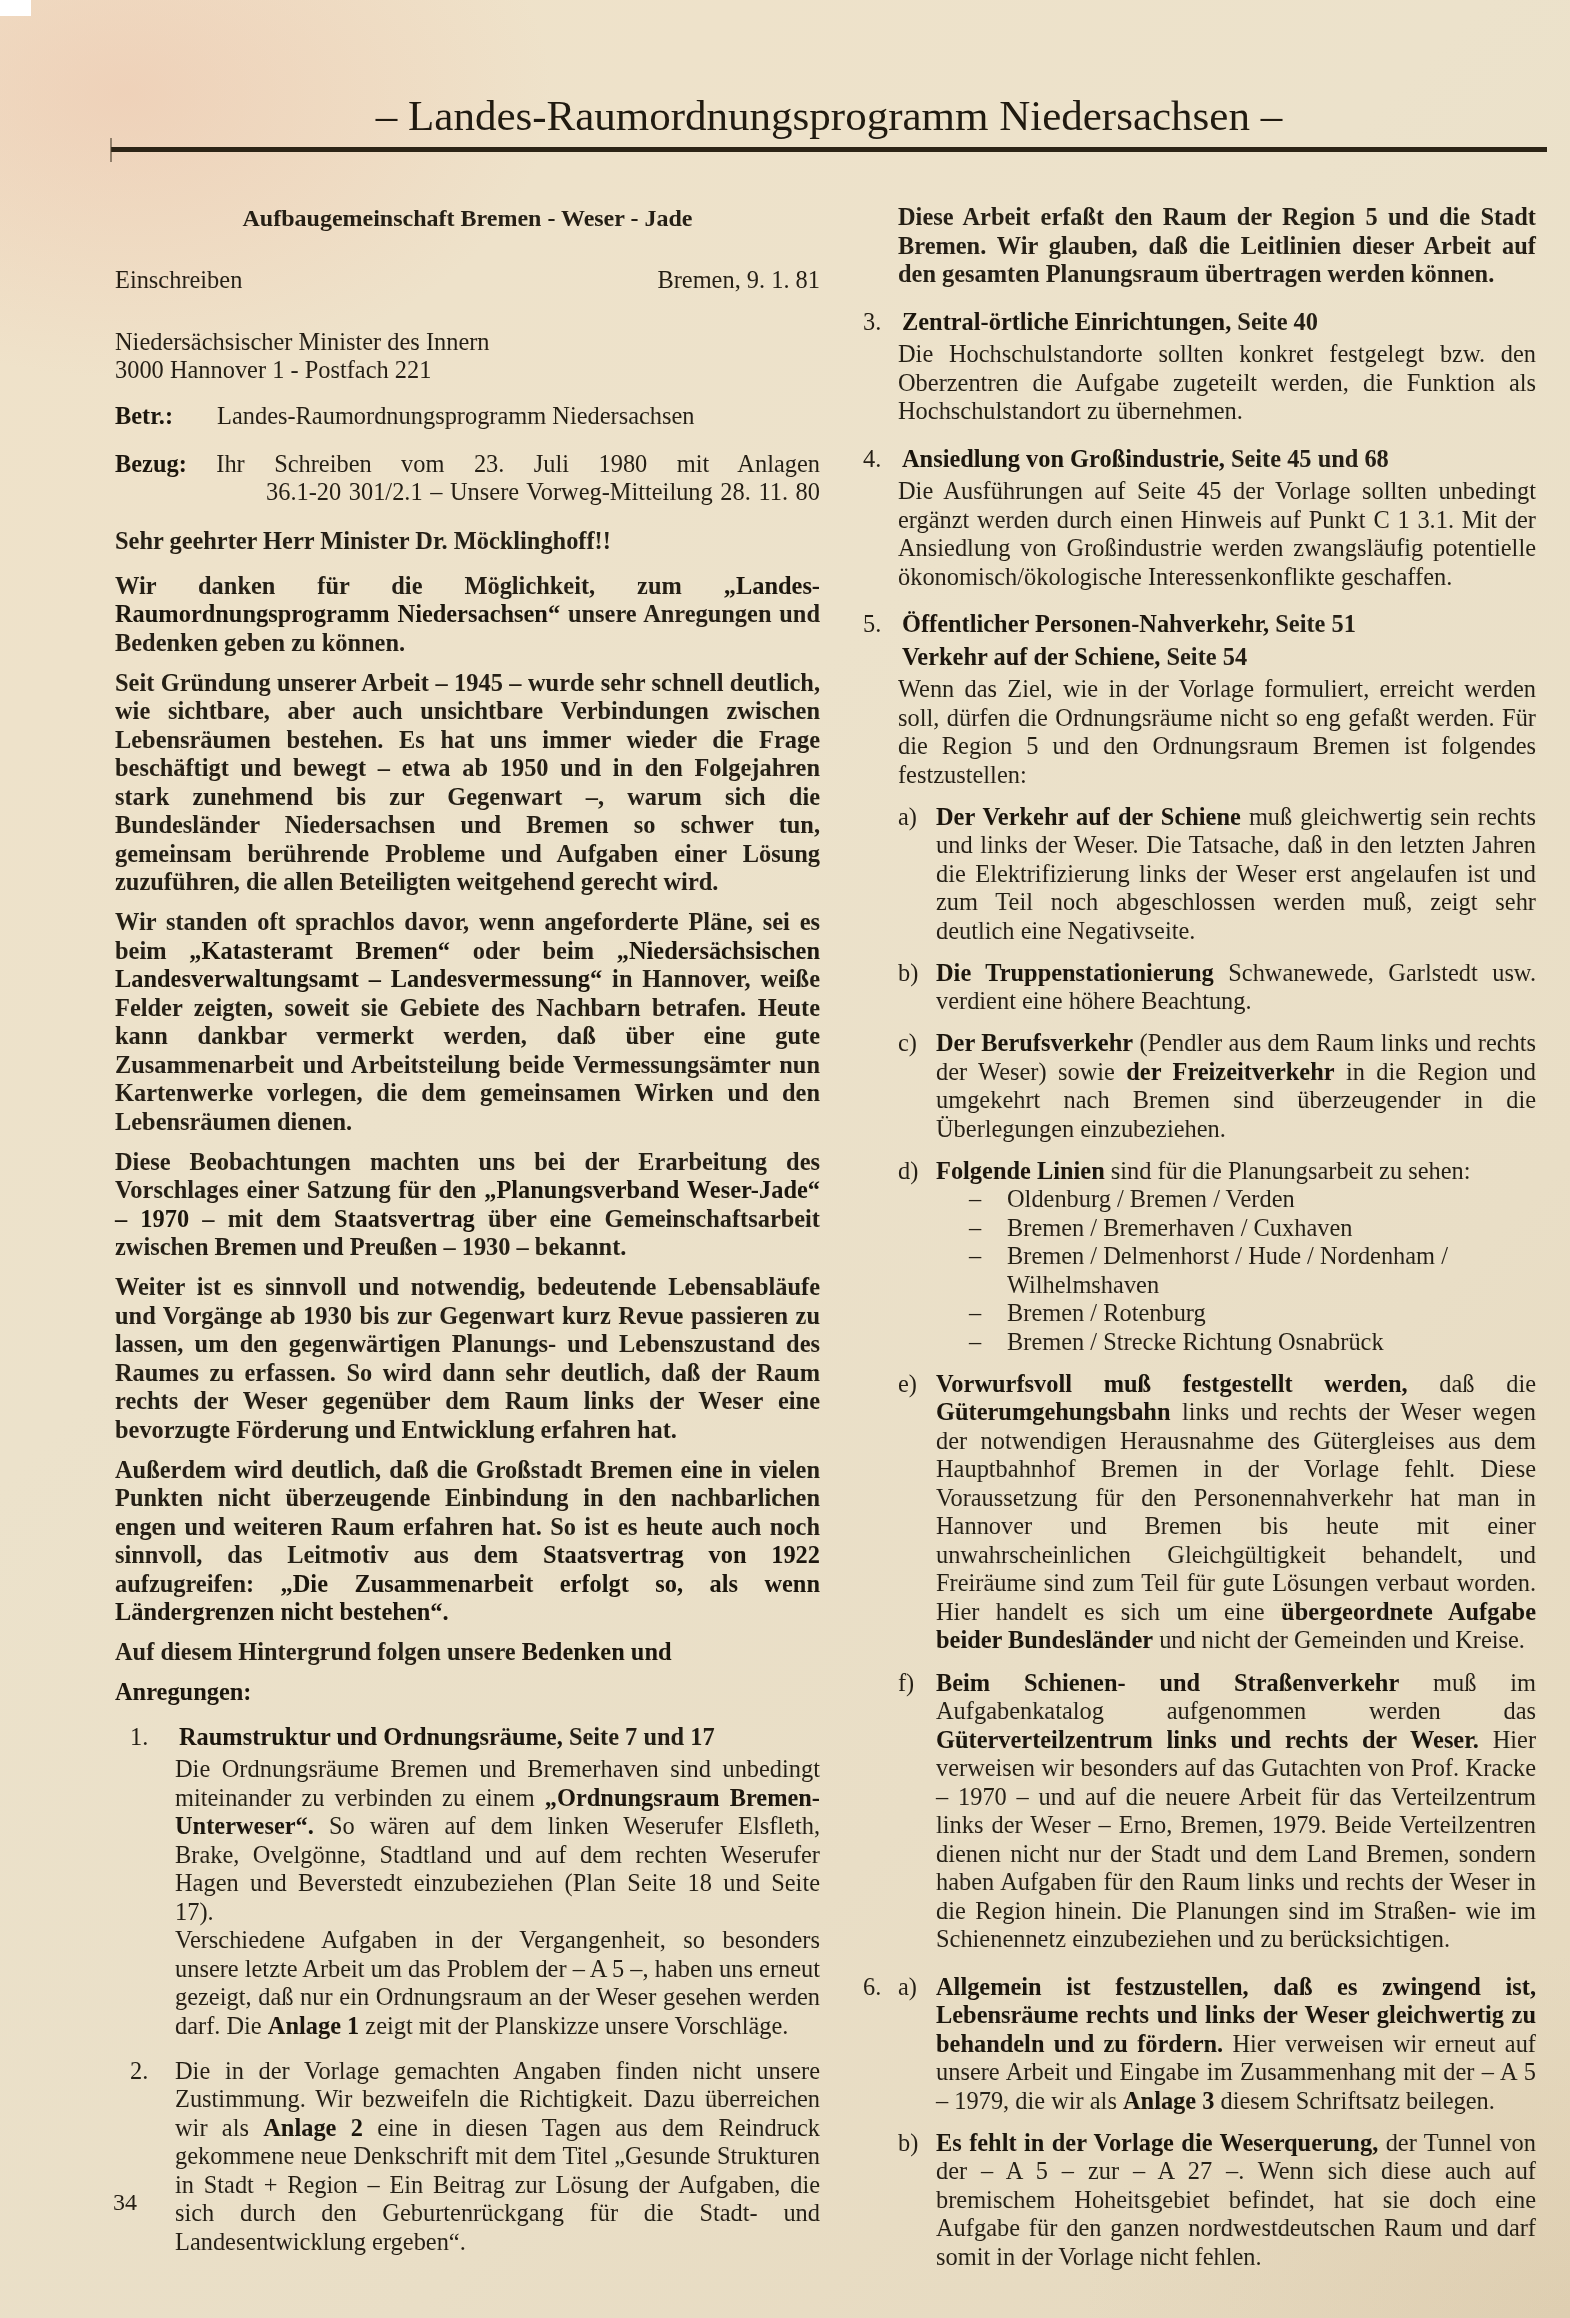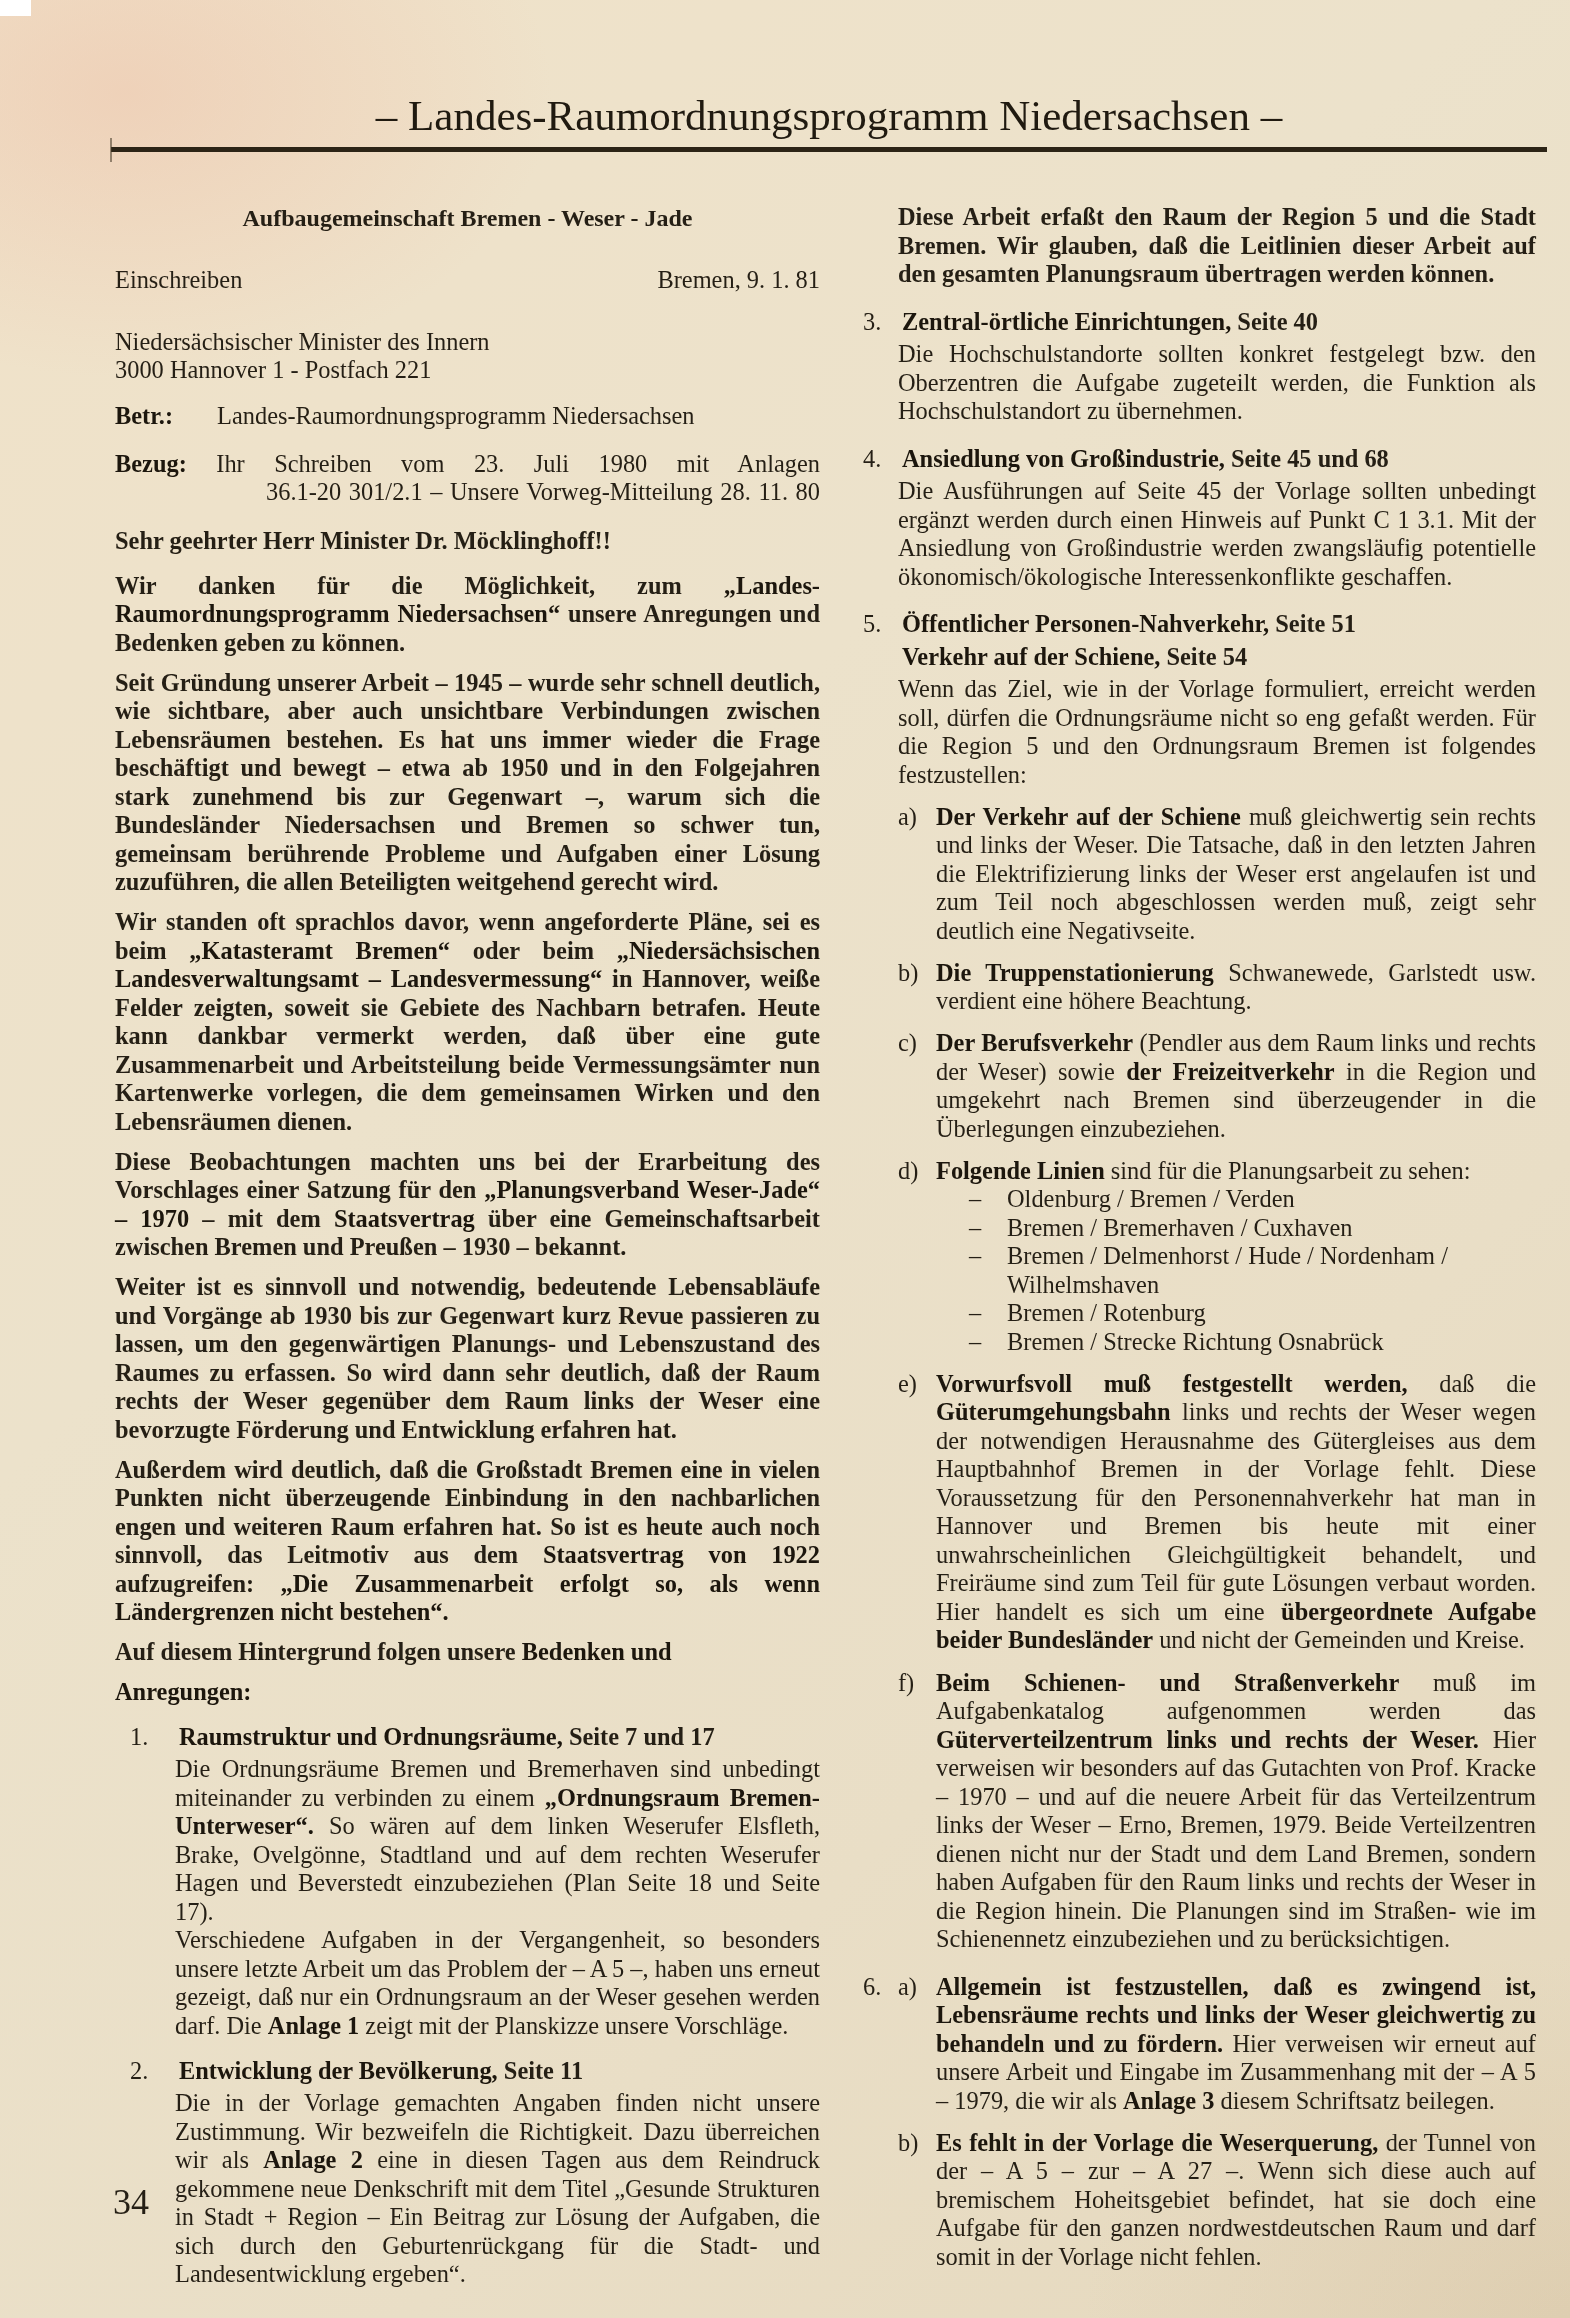--- a/index.html
+++ b/index.html
@@ -44,21 +44,21 @@
   .rc-item { position:relative; margin:19px 0 0 0; }
   .rc-item > .num { position:absolute; left:-35px; top:0; }
   .sub-item { position:relative; margin:13.6px 0 0 0; padding-left:38px; }
   .sub-item .letter { position:absolute; left:0; top:0; }
   .sub-text { margin:0; text-align:justify; hyphens:auto; }
   .dash-list { margin:0 0 0 33px; }
   .dash-row { display:flex; }
   .dash-row .dash { flex:none; width:38px; }
   .dash-row .dash-text { flex:1; }
 
-  .page-num { position:absolute; left:113px; top:2188px; font-size:36px; }
+  .page-num { position:absolute; left:113px; top:2188px; font-size:24px; }
 </style>
 </head>
 <body>
 
 <div class="page">
   <div class="scan-notch"></div>
 
   <div class="page-title">– Landes-Raumordnungsprogramm Niedersachsen –</div>
   <div class="rule"></div>
   <div class="rule-tick"></div>
@@ -98,21 +98,20 @@
 
     <section class="num-item">
       <span class="num">1.</span>
       <p class="item-head"><b>Raumstruktur und Ordnungsräume,</b><span> Seite 7 und 17</span></p>
       <p class="item-body"><span>Die Ordnungsräume Bremen und Bremerhaven sind unbedingt miteinander zu verbinden zu einem </span><b>„Ordnungsraum Bremen-Unterweser“.</b><span> So wären auf dem linken Weserufer Elsfleth, Brake, Ovelgönne, Stadtland und auf dem rechten Weserufer Hagen und Beverstedt einzubeziehen (Plan Seite 18 und Seite 17).</span></p>
       <p class="item-body"><span>Verschiedene Aufgaben in der Vergangenheit, so besonders unsere letzte Arbeit um das Problem der – A 5 –, haben uns erneut gezeigt, daß nur ein Ordnungsraum an der Weser gesehen werden darf. Die </span><b>Anlage 1</b><span> zeigt mit der Planskizze unsere Vorschläge.</span></p>
     </section>
 
     <section class="num-item">
       <span class="num">2.</span>
-      <p class="item-head"><b>Entwicklung der Bevölkerung,</b><span> Seite 11</span></p>
       <p class="item-body"><span>Die in der Vorlage gemachten Angaben finden nicht unsere Zustimmung. Wir bezweifeln die Richtigkeit. Dazu überreichen wir als </span><b>Anlage 2</b><span> eine in diesen Tagen aus dem Reindruck gekommene neue Denkschrift mit dem Titel „Gesunde Strukturen in Stadt + Region – Ein Beitrag zur Lösung der Aufgaben, die sich durch den Geburtenrückgang für die Stadt- und Landesentwicklung ergeben“.</span></p>
     </section>
   </div>
 
   <div class="col-right">
     <p class="body"><span>Diese Arbeit erfaßt den Raum der Region 5 und die Stadt Bremen. Wir glauben, daß die Leitlinien dieser Arbeit auf den gesamten Planungsraum übertragen werden können.</span></p>
 
     <section class="rc-item">
       <span class="num">3.</span>
       <p class="item-head"><b>Zentral-örtliche Einrichtungen,</b><span> Seite 40</span></p>

